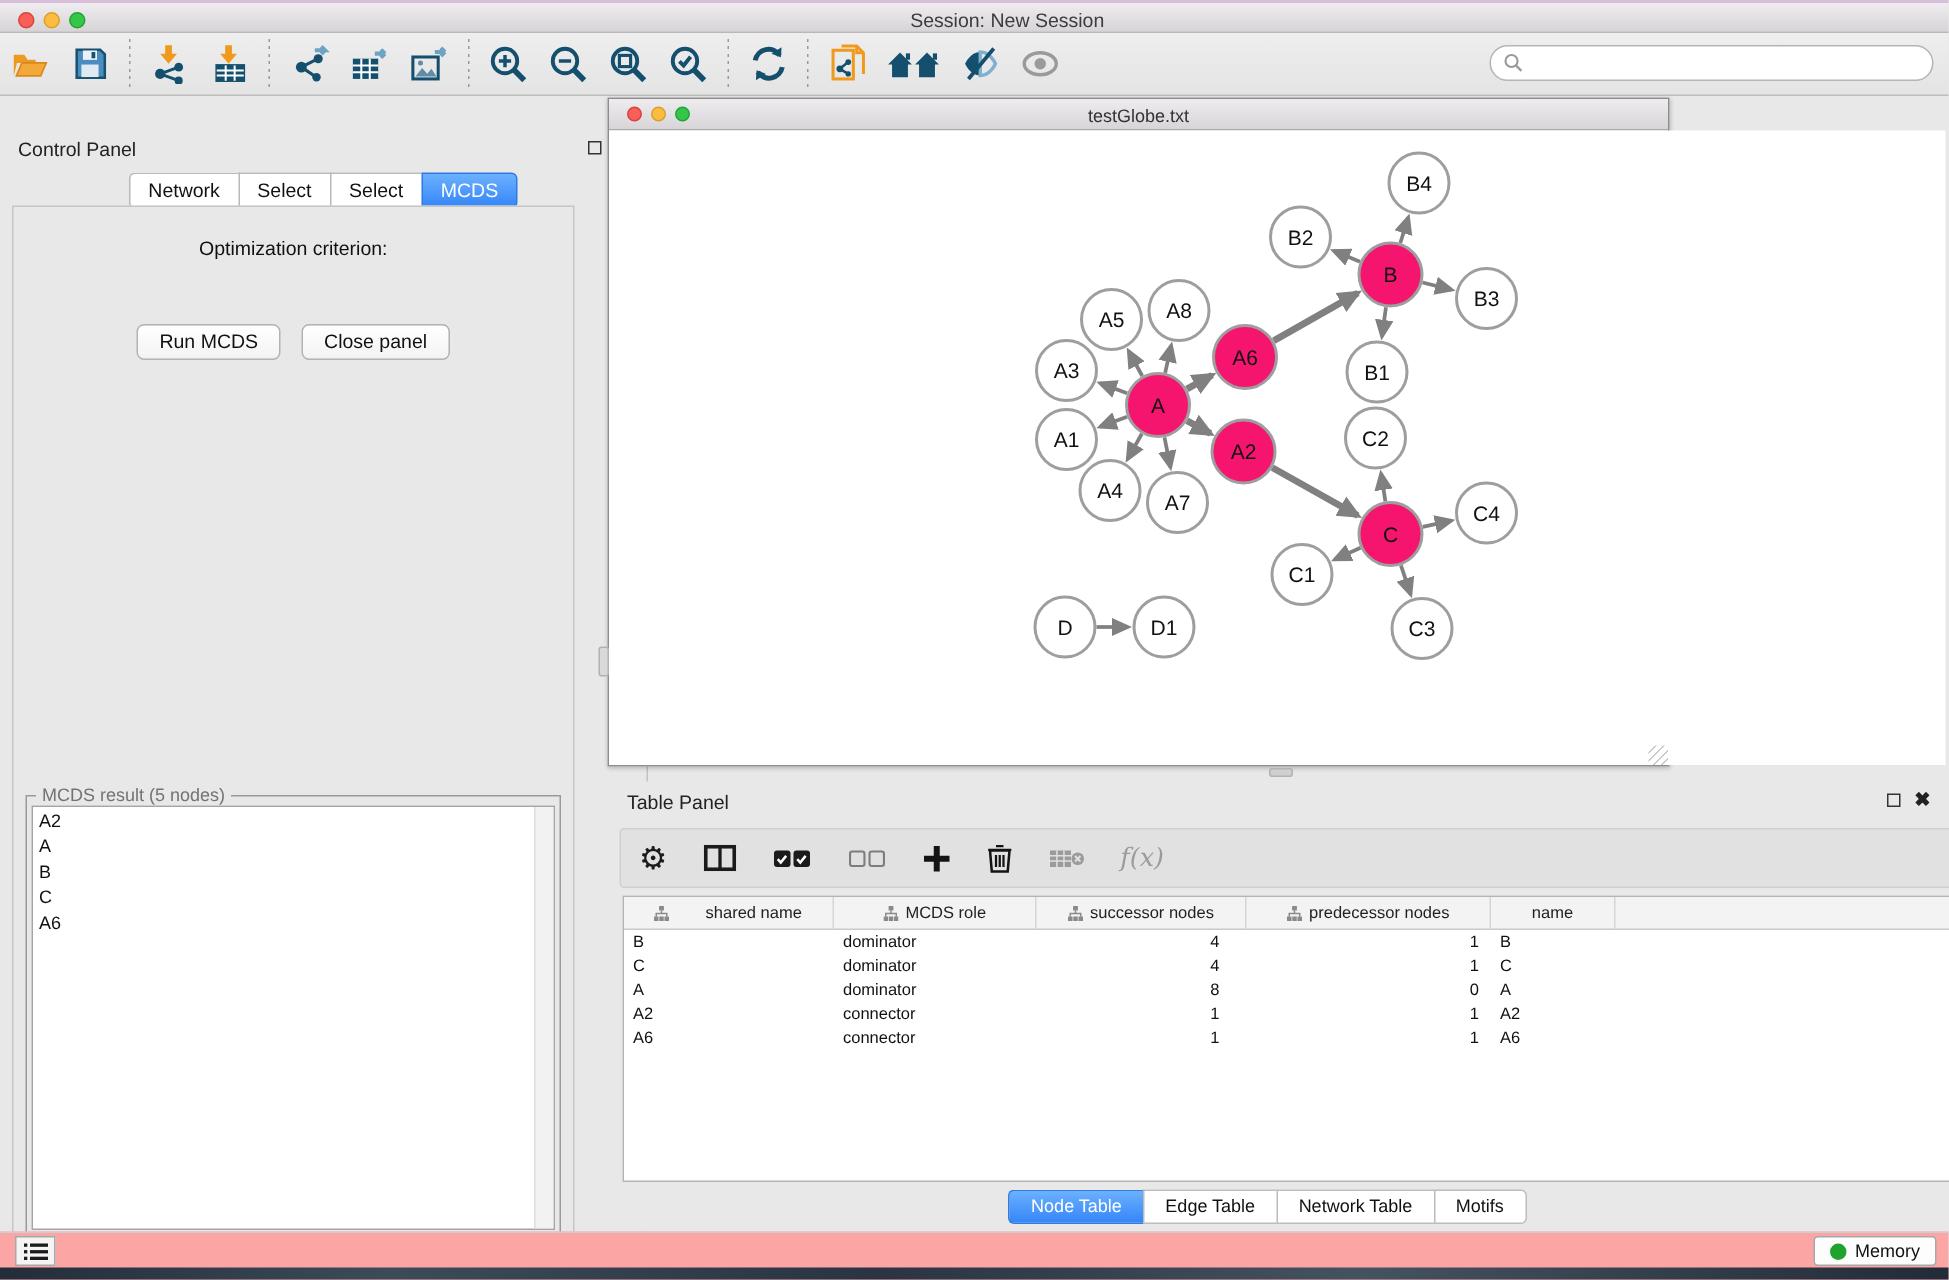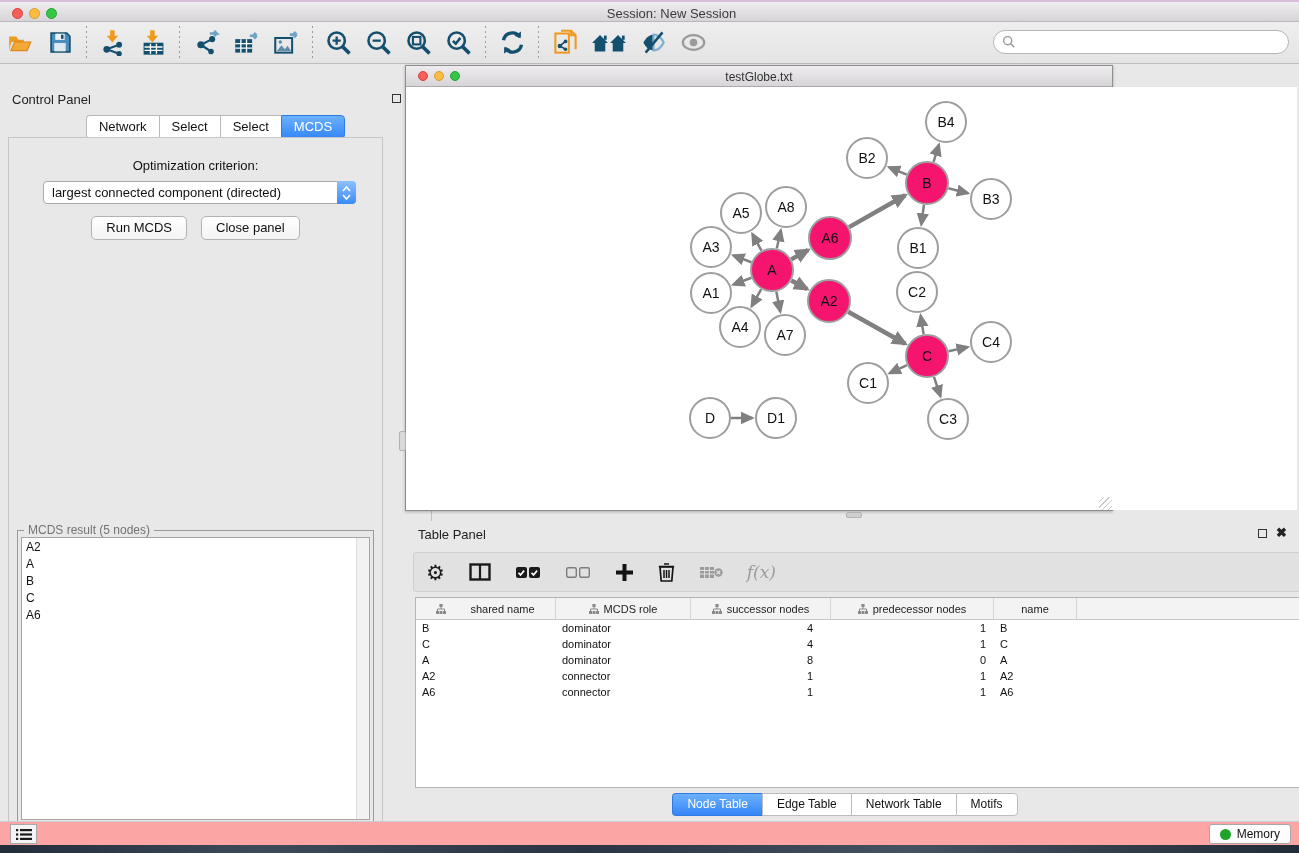--- a/index.html
+++ b/index.html
@@ -298,31 +298,20 @@
   <div class="ctab-row">
       <div class="ctab">Network</div>
       <div class="ctab">Select</div>
       <div class="ctab">Select</div>
       <div class="ctab active">MCDS</div>
     </div>
 
   <div class="cpanel-body">
     <div class="opt-label">Optimization criterion:</div>
 
-    <div class="combo">
-      <span class="combo-text">largest connected component (directed)</span>
-      <span class="combo-step">
-        <svg width="9" height="6" viewBox="0 0 9 6">
-            <path d="M1 5 L4.5 1 L8 5" fill="none" stroke="#fff" stroke-width="1.6"></path>
-          </svg>
-        <svg width="9" height="6" viewBox="0 0 9 6">
-            <path d="M1 1 L4.5 5 L8 1" fill="none" stroke="#fff" stroke-width="1.6"></path>
-          </svg>
-      </span>
-    </div>
 
     <div class="btn-row">
       <button class="pbtn">Run MCDS</button>
       <button class="pbtn">Close panel</button>
     </div>
 
     <div class="groupbox">
       <span class="group-legend">MCDS result (5 nodes)</span>
       <div class="mcds-list">
         <div>

